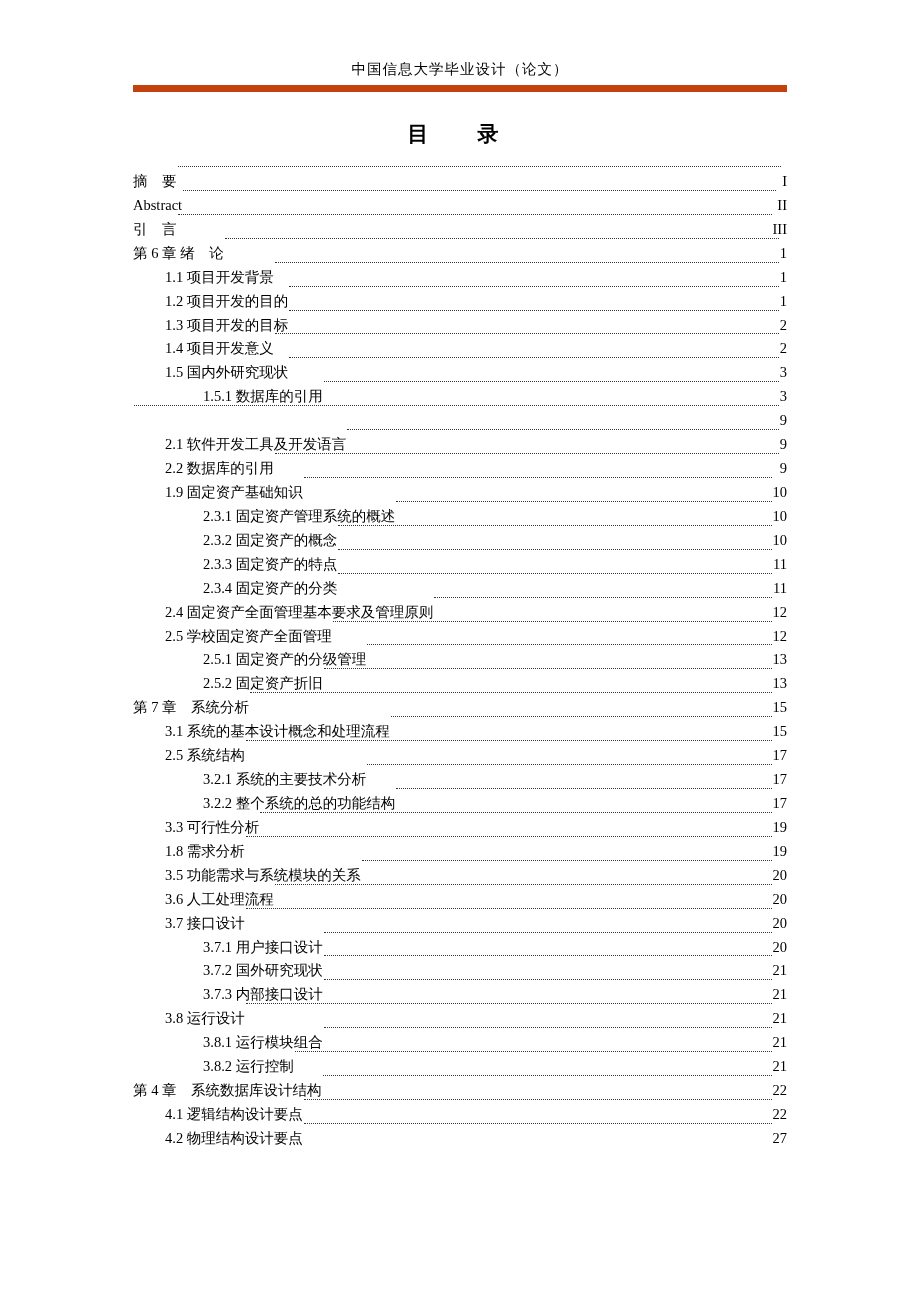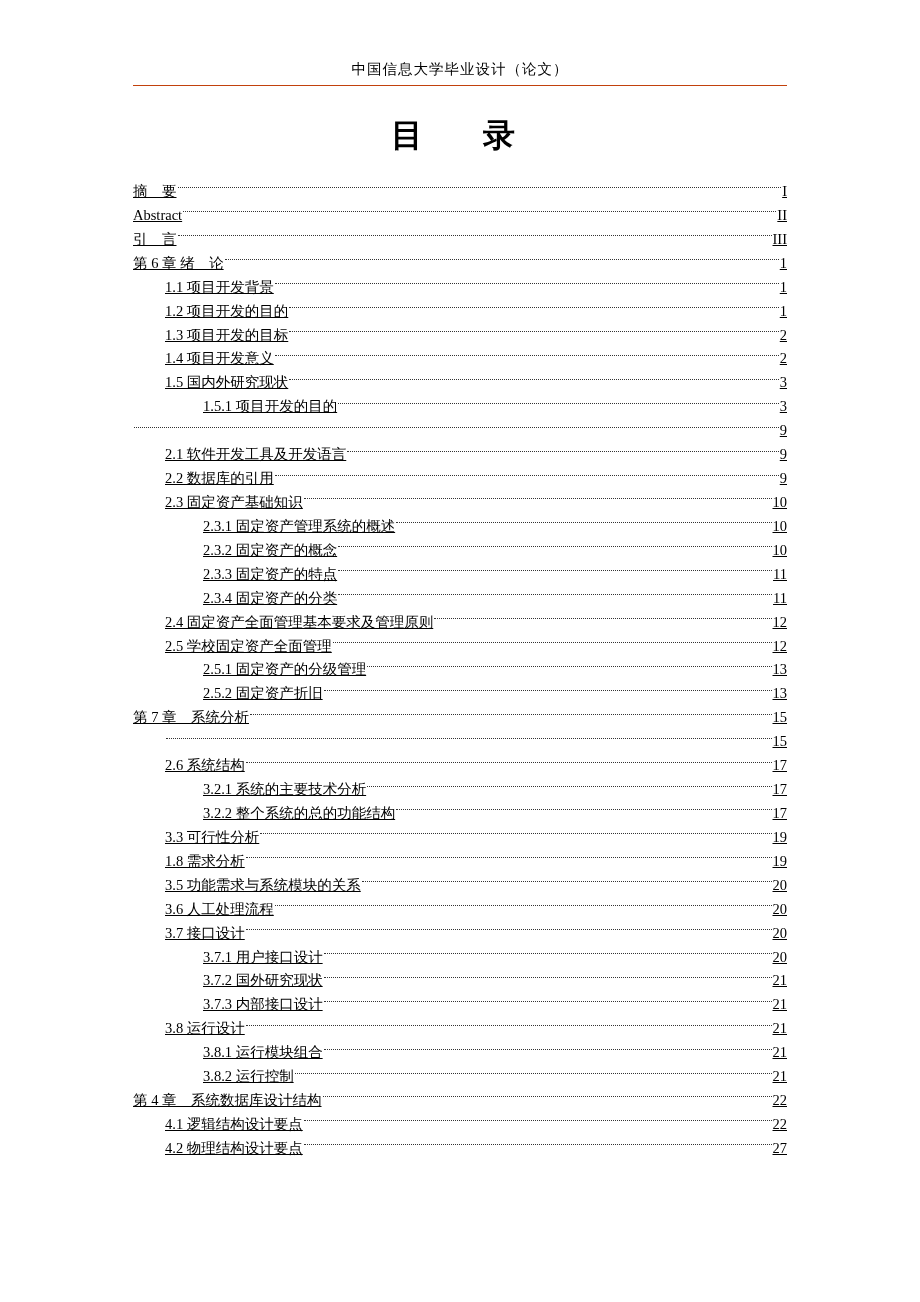--- a/index.html
+++ b/index.html
@@ -10,37 +10,36 @@
       margin: 0 auto;
       padding: 60px 0 80px;
       color: #000;
       font-size: 14.5px;
     }
     .container { width: 654px; margin: 0 auto; }
     .header {
       text-align: center;
       font-size: 14.5px;
       padding-bottom: 6px;
-      border-bottom: 1px solid #c2410c;
+      border-bottom: 7px solid #c2410c;
       margin-bottom: 28px;
       letter-spacing: 1px;
     }
     .title {
       text-align: center;
-      font-size: 32px;
+      font-size: 21px;
       font-weight: bold;
       letter-spacing: 14px;
       margin-bottom: 22px;
     }
     .toc-row {
       display: flex;
-      align-items: center;
+      align-items: flex-start;
       line-height: 1.65;
       white-space: nowrap;
-      text-decoration: underline;
     }
     .indent-0 { padding-left: 0; }
     .indent-1 { padding-left: 32px; }
     .indent-2 { padding-left: 70px; }
     .label { flex-shrink: 0; }
     .leader {
       flex: 1 1 auto;
       border-bottom: 1.5px dotted #333;
       transform: translateY(-4px);
       margin: 0 1px;
@@ -94,40 +93,40 @@
         <span class="label">1.4 项目开发意义 </span>
         <span class="leader"></span>
         <span class="pageno">2</span>
       </div>
       <div class="toc-row indent-1">
         <span class="label">1.5 国内外研究现状 </span>
         <span class="leader"></span>
         <span class="pageno">3</span>
       </div>
       <div class="toc-row indent-2">
-        <span class="label">1.5.1 项目开发的目的 </span>
+        <span class="label">1.5.1 数据库的引用 </span>
         <span class="leader"></span>
         <span class="pageno">3</span>
       </div>
       <div class="toc-row indent-0">
         <span class="leader"></span>
         <span class="pageno">9</span>
       </div>
       <div class="toc-row indent-1">
         <span class="label">2.1 软件开发工具及开发语言 </span>
         <span class="leader"></span>
         <span class="pageno">9</span>
       </div>
       <div class="toc-row indent-1">
         <span class="label">2.2 数据库的引用 </span>
         <span class="leader"></span>
         <span class="pageno">9</span>
       </div>
       <div class="toc-row indent-1">
-        <span class="label">2.3 固定资产基础知识 </span>
+        <span class="label">1.9 固定资产基础知识 </span>
         <span class="leader"></span>
         <span class="pageno">10</span>
       </div>
       <div class="toc-row indent-2">
         <span class="label">2.3.1 固定资产管理系统的概述 </span>
         <span class="leader"></span>
         <span class="pageno">10</span>
       </div>
       <div class="toc-row indent-2">
         <span class="label">2.3.2 固定资产的概念 </span>
@@ -163,25 +162,26 @@
         <span class="label">2.5.2 固定资产折旧 </span>
         <span class="leader"></span>
         <span class="pageno">13</span>
       </div>
       <div class="toc-row indent-0">
         <span class="label">第 7 章　系统分析 </span>
         <span class="leader"></span>
         <span class="pageno">15</span>
       </div>
       <div class="toc-row indent-1">
+        <span class="label">3.1 系统的基本设计概念和处理流程 </span>
         <span class="leader"></span>
         <span class="pageno">15</span>
       </div>
       <div class="toc-row indent-1">
-        <span class="label">2.6 系统结构 </span>
+        <span class="label">2.5 系统结构 </span>
         <span class="leader"></span>
         <span class="pageno">17</span>
       </div>
       <div class="toc-row indent-2">
         <span class="label">3.2.1 系统的主要技术分析 </span>
         <span class="leader"></span>
         <span class="pageno">17</span>
       </div>
       <div class="toc-row indent-2">
         <span class="label">3.2.2 整个系统的总的功能结构 </span>

